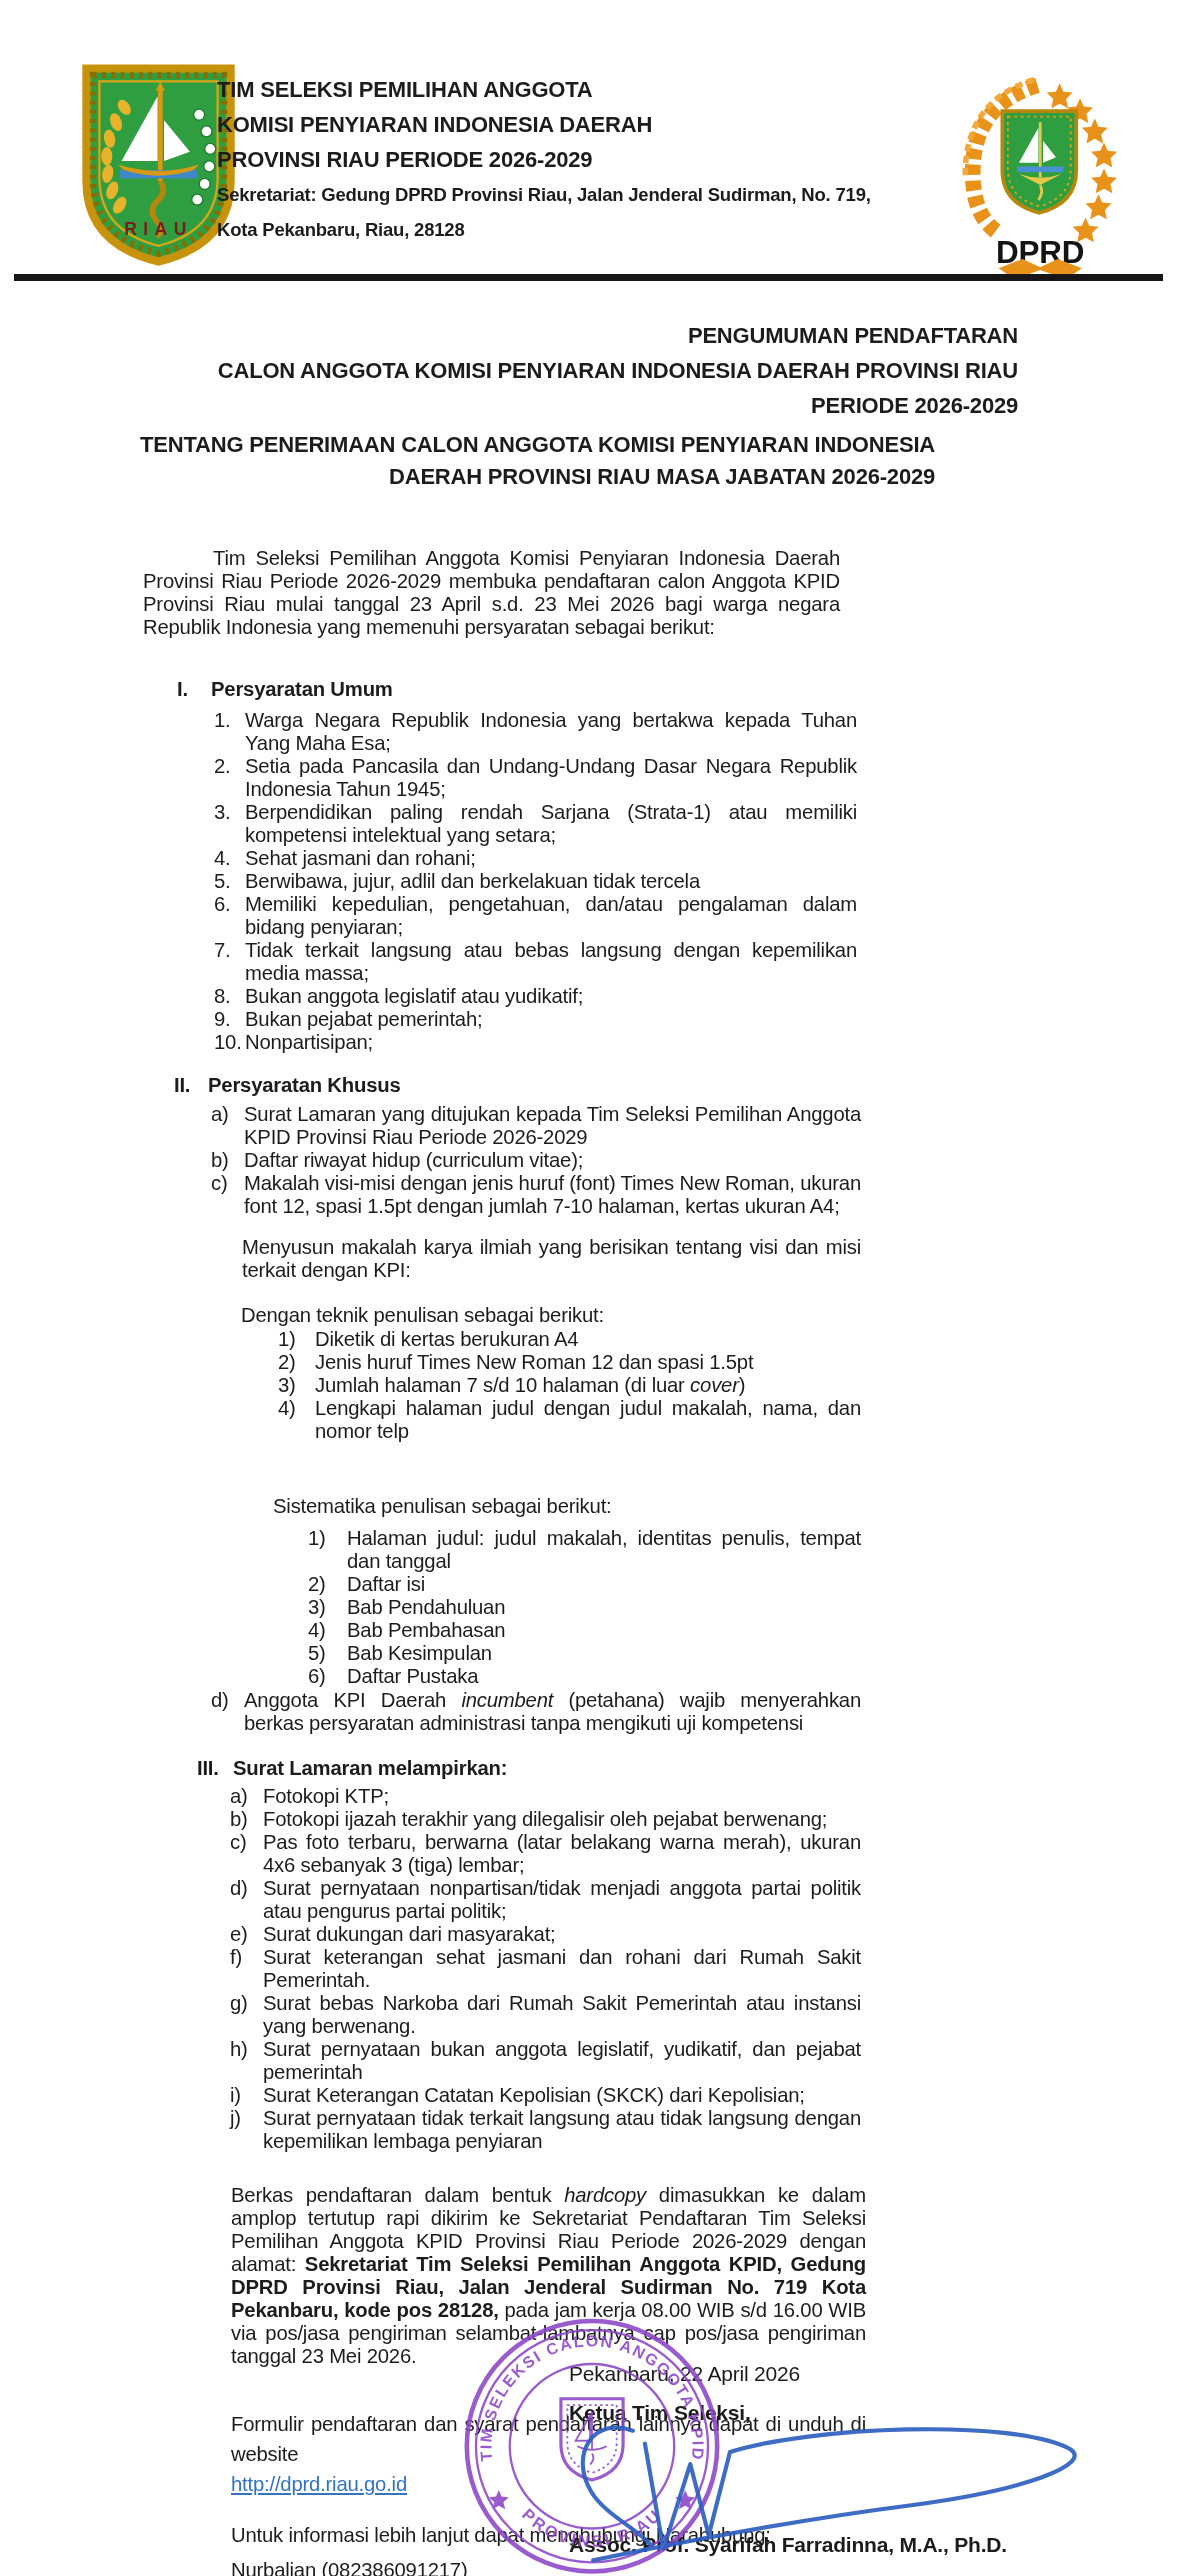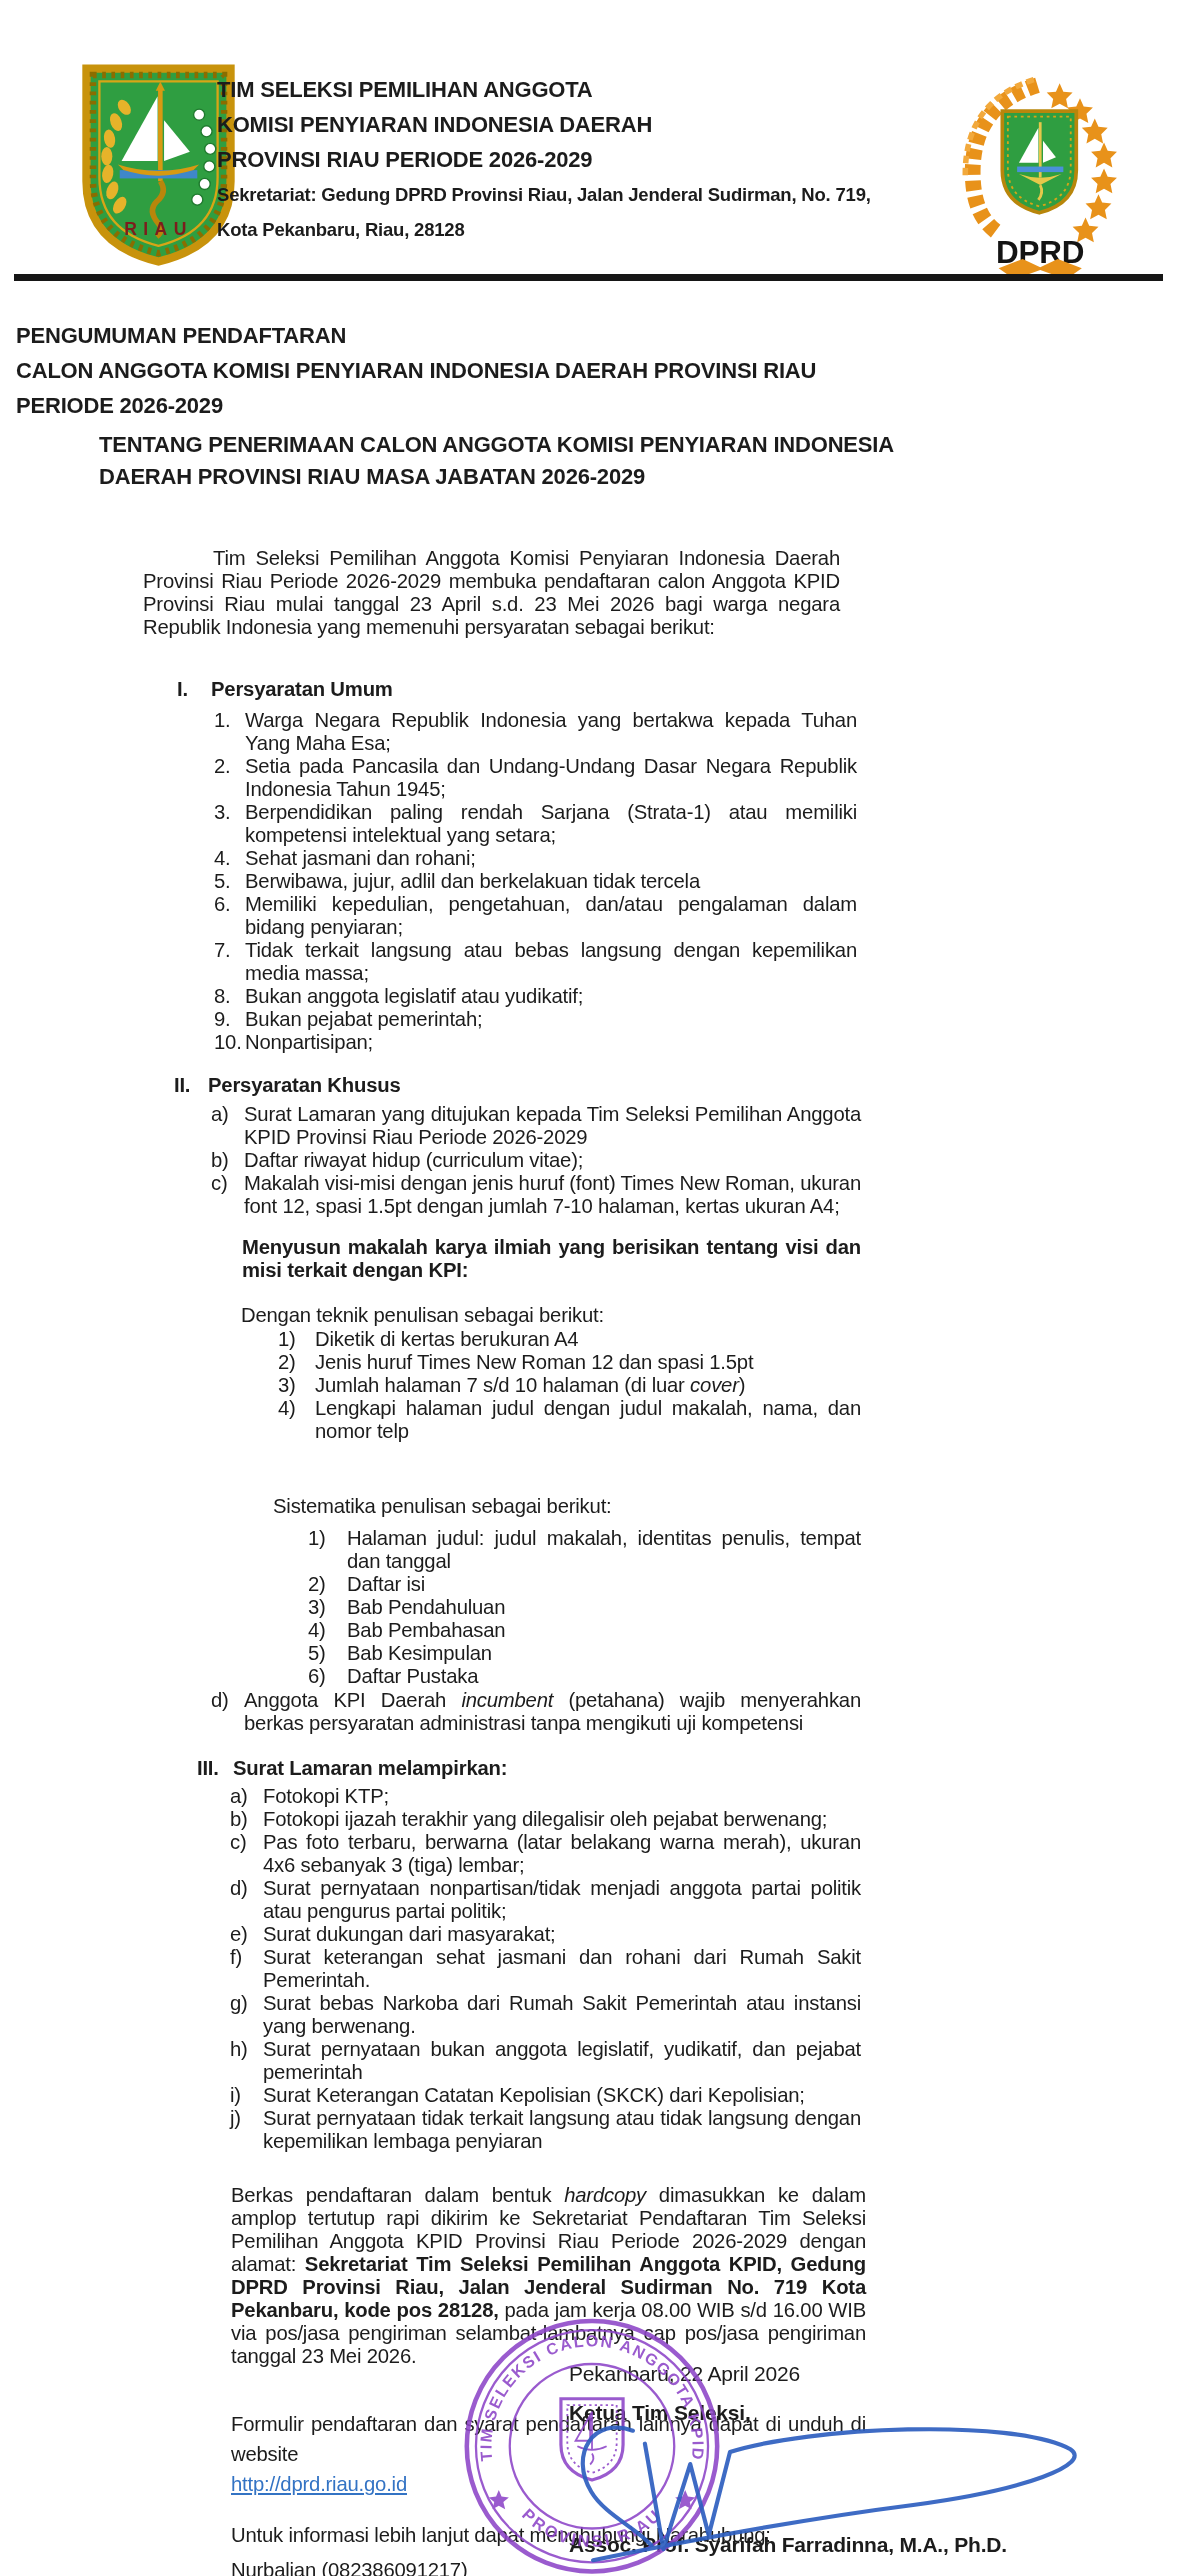--- a/index.html
+++ b/index.html
@@ -11,38 +11,38 @@
   }
   
   .lh-text{position:absolute;left:217px;top:72px;width:739px;font-weight:bold;}
   .lh-line{line-height:35px;font-size:22px;}
   .lh-line.small{font-size:18.5px;}
   .logo{position:absolute;}
   .logo-left{left:79px;top:63px;}
   .logo-right{left:945px;top:74px;}
   .rule{position:absolute;left:14px;top:274px;width:1149px;height:6.5px;background:#161616;}
   
-  .title-block{position:absolute;left:16px;top:324px;width:1018px;text-align:left;font-weight:bold;font-size:22px;}
+  .title-block{position:absolute;left:0;top:324px;width:1018px;text-align:right;font-weight:bold;font-size:22px;}
   .t-line{margin:0 0 12px 0;line-height:23px;}
   .t-tentang{line-height:32px;margin:0 83px;}
   
   .body-flow{position:absolute;left:0;top:547px;width:1014px;}
   .intro{margin:0 174px 0 143px;text-align:justify;text-indent:70px;}
   .section{margin-top:0;}
   .sec-head{display:flex;font-weight:bold;}
   .sec-head .rn{width:34px;text-align:left;}
   .li{display:flex;}
   .li .m{flex:0 0 31px;}
   .li .t{flex:1;text-align:justify;}
   .sec1{margin:39px 157px 0 177px;}
   .sec1 .items{margin-top:8.3px;padding-left:37px;}
   .sec2{margin:19.4px 153px 0 174px;}
   .sec2 .items{margin-top:6.5px;padding-left:37px;}
   .sec2 .li .m{flex:0 0 33px;}
-  .bold-para{margin:17.6px 0 0 68px;font-weight:bold;text-align:justify;}
+  .bold-para{margin:17.6px 0 0 68px;font-weight:normal;text-align:justify;}
   .teknik-intro{margin:22px 0 0 67px;}
   .teknik-items{margin-top:0.9px;padding-left:104px;}
   .teknik-items .li .m{flex:0 0 37px;}
   .sist-intro{margin:52px 0 0 99px;}
   .sist-items{margin-top:9.2px;padding-left:134px;}
   .sist-items .li .m{flex:0 0 39px;}
   .item-d{margin-top:0.9px;padding-left:37px;}
   .sec3{margin:22px 153px 12px 197px;}
   .sec3 .items{margin-top:5.5px;padding-left:33px;}
   .sec3 .li .m{flex:0 0 33px;}

